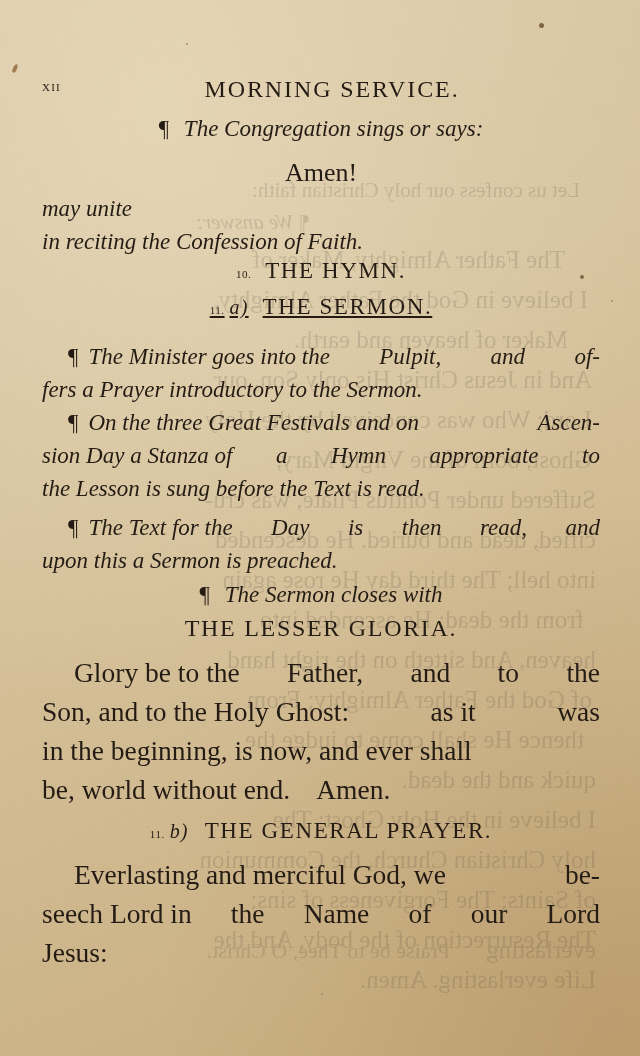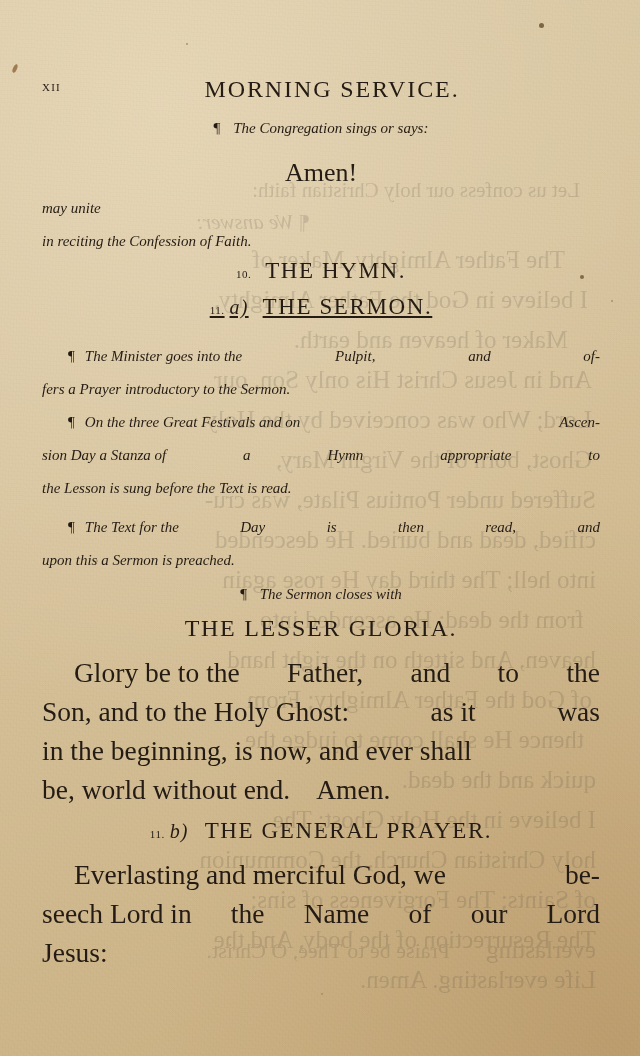--- a/index.html
+++ b/index.html
@@ -114,21 +114,21 @@
     letter-spacing: 1.9px;
     padding-left: 22px;
     box-sizing: border-box;
   }
 
   .block { position: absolute; left: 0; width: 558px; }
 
   
   .rubric {
     font-style: italic;
-    font-size: 15px;
+    font-size: 23px;
     line-height: 33px;
     text-align: justify;
     text-justify: inter-word;
   }
   .rubric .ln {
     display: block;
     white-space: pre;
   }
   .rubric .ln.j {
     display: flex;

